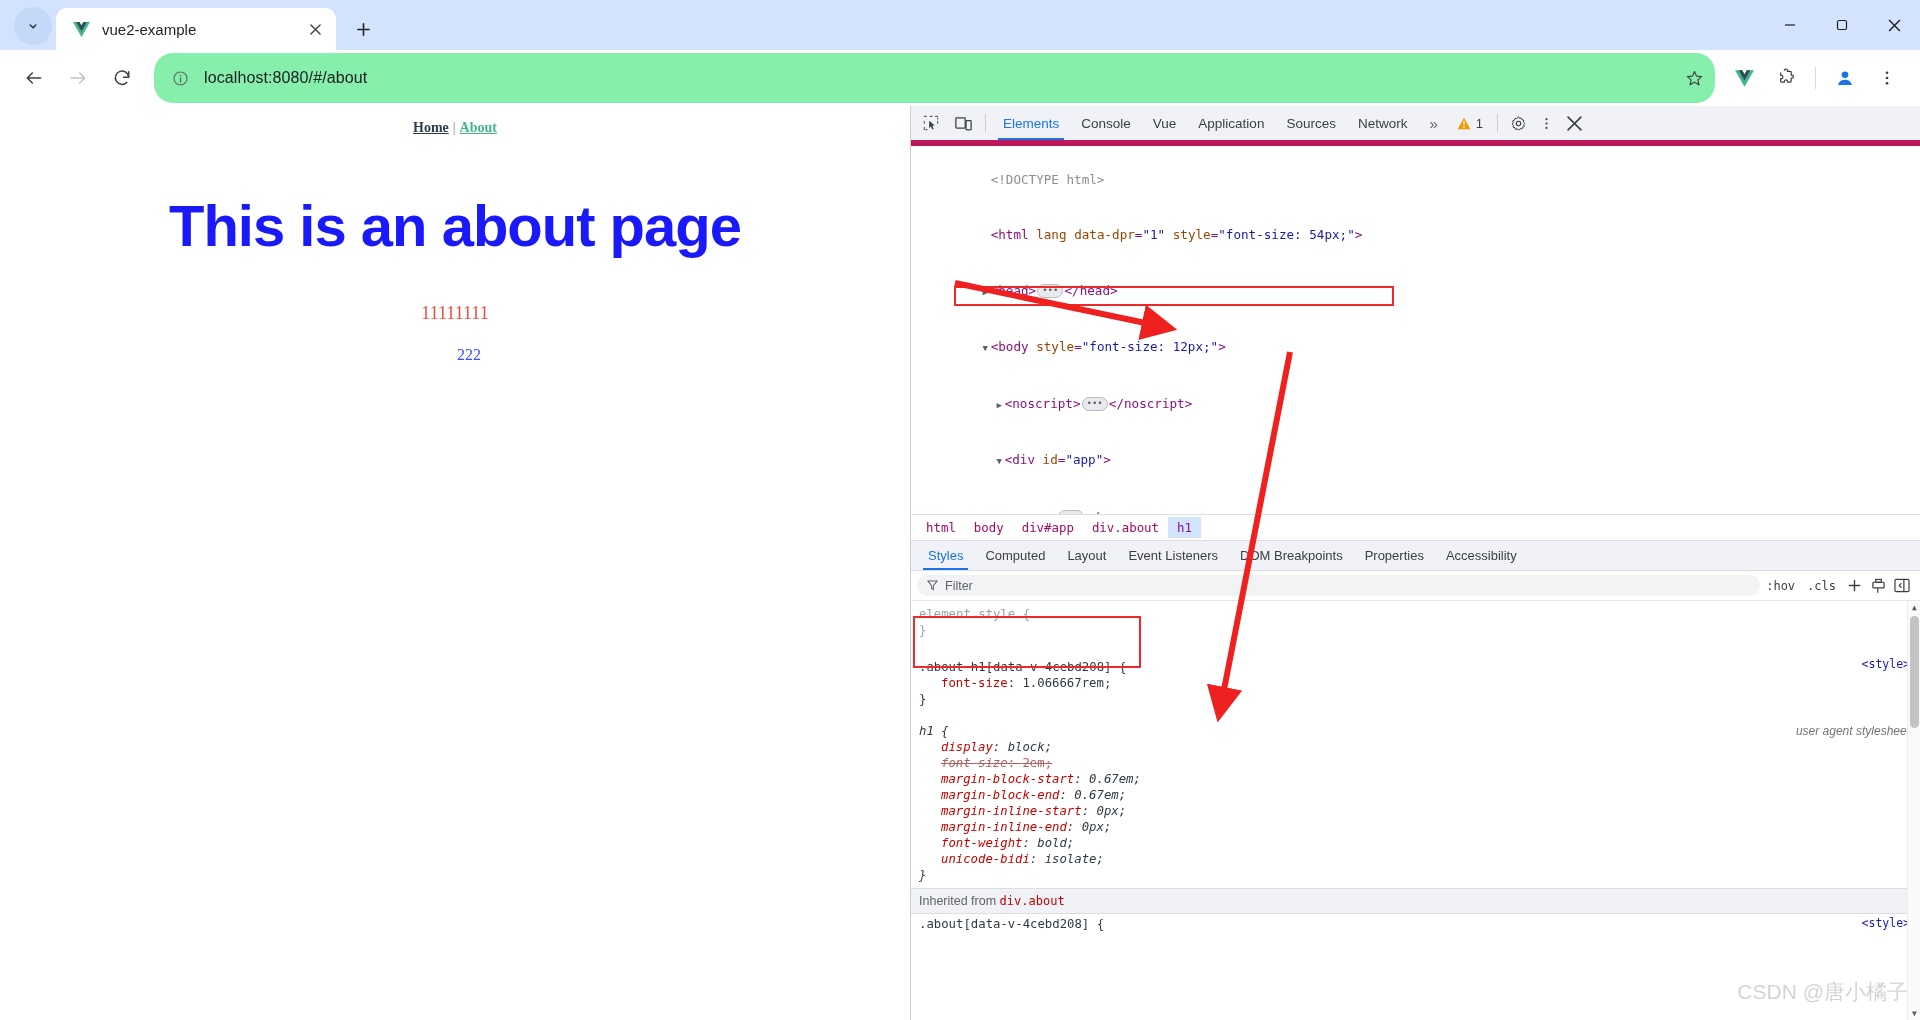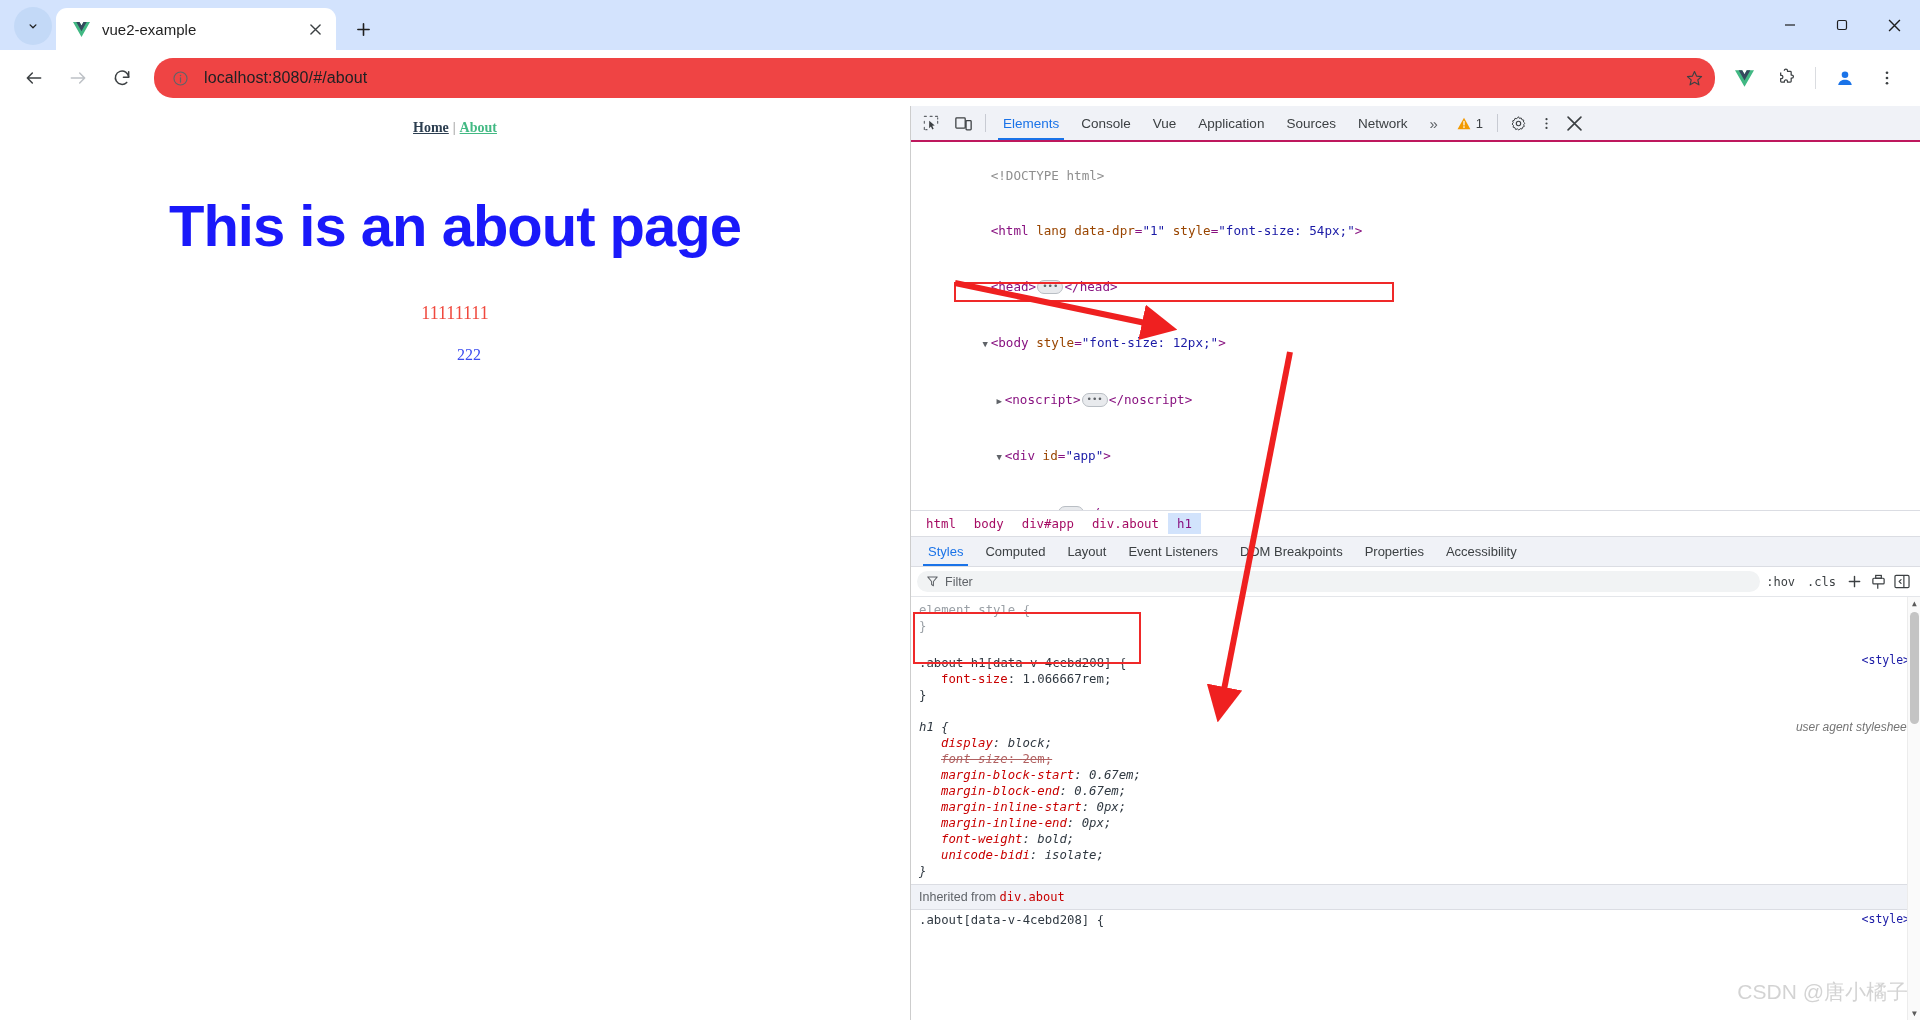--- a/index.html
+++ b/index.html
@@ -50,22 +50,22 @@
     color: #1f1f1f; cursor: pointer; }
 
   
   .toolbar {
     position: absolute; top: 50px; left: 0; width: 1920px; height: 56px;
     background: #fff; display: flex; align-items: center; padding: 0 12px;
   }
   .nav-btn { width: 38px; height: 38px; margin: 0 3px; border-radius: 50%;
     display: flex; align-items: center; justify-content: center; cursor: pointer; }
   .omnibox {
-    flex: 1 1 auto; height: 40px; margin: 0 8px 0 10px;
-    background: #ef4444; border-radius: 19px;
+    flex: 1 1 auto; height: 50px; margin: 0 8px 0 10px;
+    background: #86efac; border-radius: 19px;
     display: flex; align-items: center; padding: 0 6px 0 14px;
   }
   .omnibox .site-info { width: 24px; height: 24px; display: flex; align-items: center;
     justify-content: center; margin-right: 12px; cursor: pointer; }
   .omnibox .url { flex: 1 1 auto; font-size: 16px; color: #202124; letter-spacing: .1px; }
   .omnibox .star { width: 30px; height: 30px; display: flex; align-items: center;
     justify-content: center; border-radius: 50%; cursor: pointer; }
   .tb-icon { width: 38px; height: 38px; margin: 0 2px; border-radius: 50%;
     display: flex; align-items: center; justify-content: center; cursor: pointer; }
   .tb-sep { width: 1px; height: 22px; background: #dadce0; margin: 0 8px; }
@@ -96,21 +96,21 @@
 
   
   .devtools {
     position: absolute; top: 106px; left: 910px; width: 1010px; height: 914px;
     background: #fff; border-left: 1px solid #cdcdcd;
     display: flex; flex-direction: column;
     font-family: "Liberation Sans", sans-serif;
   }
   .dt-tabbar {
     height: 52px; background: #f0f2f7; display: flex; align-items: center;
-    padding: 0 4px; border-bottom: 2px solid #be185d; flex: 0 0 34px;
+    padding: 0 4px; border-bottom: 6px solid #be185d; flex: 0 0 34px;
   }
   .dt-toolicon { width: 28px; height: 26px; display: flex; align-items: center;
     justify-content: center; margin: 0 2px; cursor: pointer; }
   .dt-vsep { width: 1px; height: 18px; background: #c8cbd3; margin: 0 6px; }
   .dt-tab {
     height: 34px; padding: 0 11px; display: flex; align-items: center;
     font-size: 13.5px; color: #3c4043; cursor: pointer; position: relative;
     white-space: nowrap;
   }
   .dt-tab.active { color: #1a73e8; }

